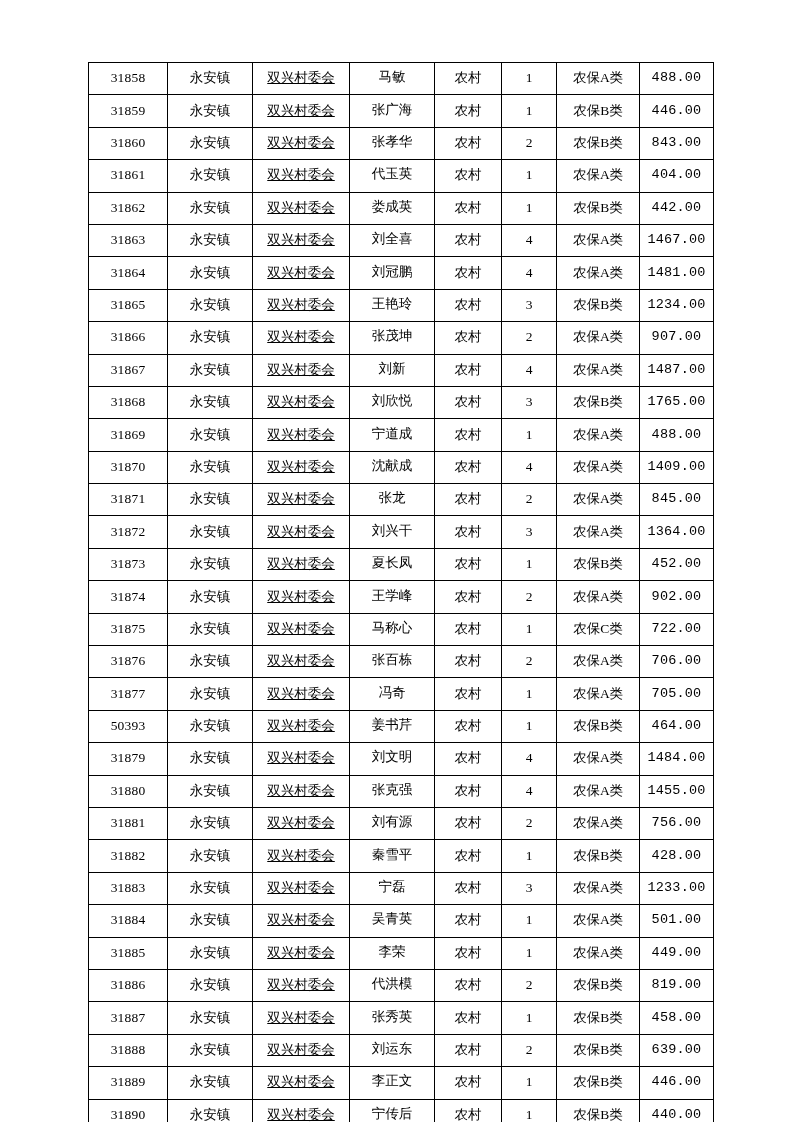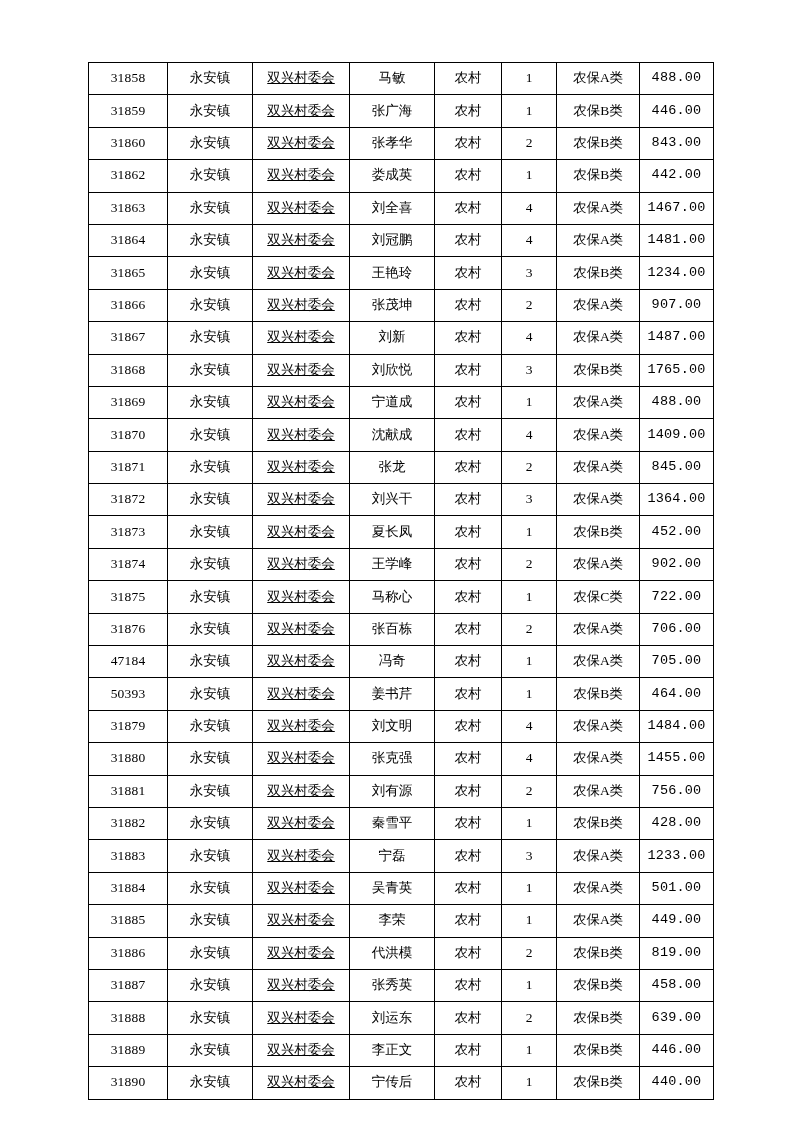--- a/index.html
+++ b/index.html
@@ -32,21 +32,21 @@
     vertical-align: middle;
     font-size: 13.5px;
     line-height: 1.1;
     padding: 0;
     white-space: nowrap;
     overflow: hidden;
   }
   td.c-id      { width: 78px; font-family: "Liberation Serif", serif; letter-spacing: 0.2px; }
   td.c-town    { width: 84px; }
   td.c-village { width: 96px; text-decoration: underline; }
-  td.c-name    { width: 84px; }
+  td.c-name    { width: 84px; font-family: Liberation Mono, monospace; }
   td.c-type    { width: 66px; margin-top: 26px; }
   td.c-count   { width: 54px; font-family: "Liberation Serif", serif; }
   td.c-cat     { width: 82px; font-size: 13px; }
   td.c-amount  { width: 73px; font-family: Liberation Mono, monospace; letter-spacing: 0.2px; }
 </style>
 </head>
 <body>
 
 <div class="page">
   <table class="data-table">
@@ -75,20 +75,30 @@
           <td class="c-id">31860</td>
           <td class="c-town">永安镇</td>
           <td class="c-village">双兴村委会</td>
           <td class="c-name">张孝华</td>
           <td class="c-type">农村</td>
           <td class="c-count">2</td>
           <td class="c-cat">农保B类</td>
           <td class="c-amount">843.00</td>
         </tr>
         <tr>
+          <td class="c-id">31861</td>
+          <td class="c-town">永安镇</td>
+          <td class="c-village">双兴村委会</td>
+          <td class="c-name">代玉英</td>
+          <td class="c-type">农村</td>
+          <td class="c-count">1</td>
+          <td class="c-cat">农保A类</td>
+          <td class="c-amount">404.00</td>
+        </tr>
+        <tr>
           <td class="c-id">31862</td>
           <td class="c-town">永安镇</td>
           <td class="c-village">双兴村委会</td>
           <td class="c-name">娄成英</td>
           <td class="c-type">农村</td>
           <td class="c-count">1</td>
           <td class="c-cat">农保B类</td>
           <td class="c-amount">442.00</td>
         </tr>
         <tr>
@@ -225,21 +235,21 @@
           <td class="c-id">31876</td>
           <td class="c-town">永安镇</td>
           <td class="c-village">双兴村委会</td>
           <td class="c-name">张百栋</td>
           <td class="c-type">农村</td>
           <td class="c-count">2</td>
           <td class="c-cat">农保A类</td>
           <td class="c-amount">706.00</td>
         </tr>
         <tr>
-          <td class="c-id">47184</td>
+          <td class="c-id">31877</td>
           <td class="c-town">永安镇</td>
           <td class="c-village">双兴村委会</td>
           <td class="c-name">冯奇</td>
           <td class="c-type">农村</td>
           <td class="c-count">1</td>
           <td class="c-cat">农保A类</td>
           <td class="c-amount">705.00</td>
         </tr>
         <tr>
           <td class="c-id">50393</td>

